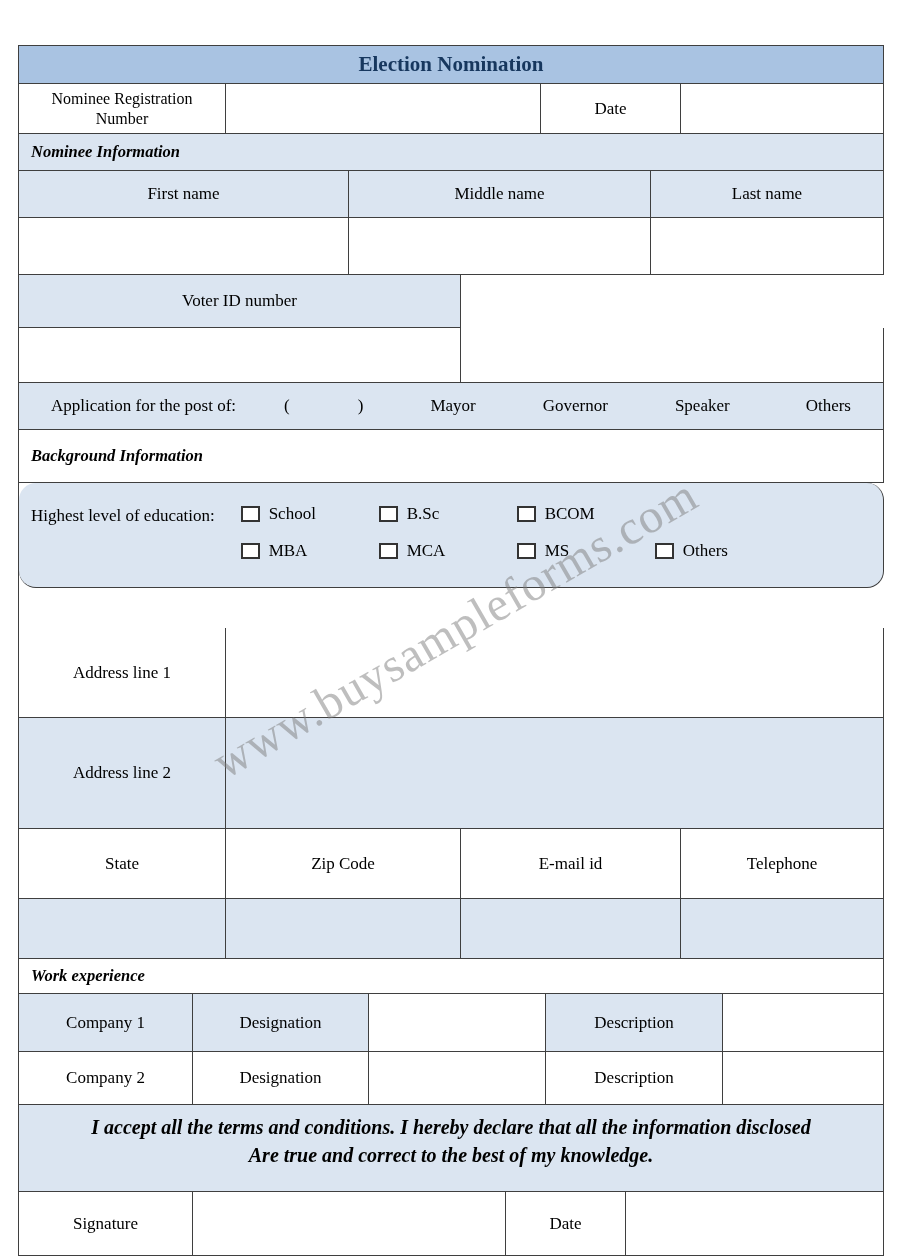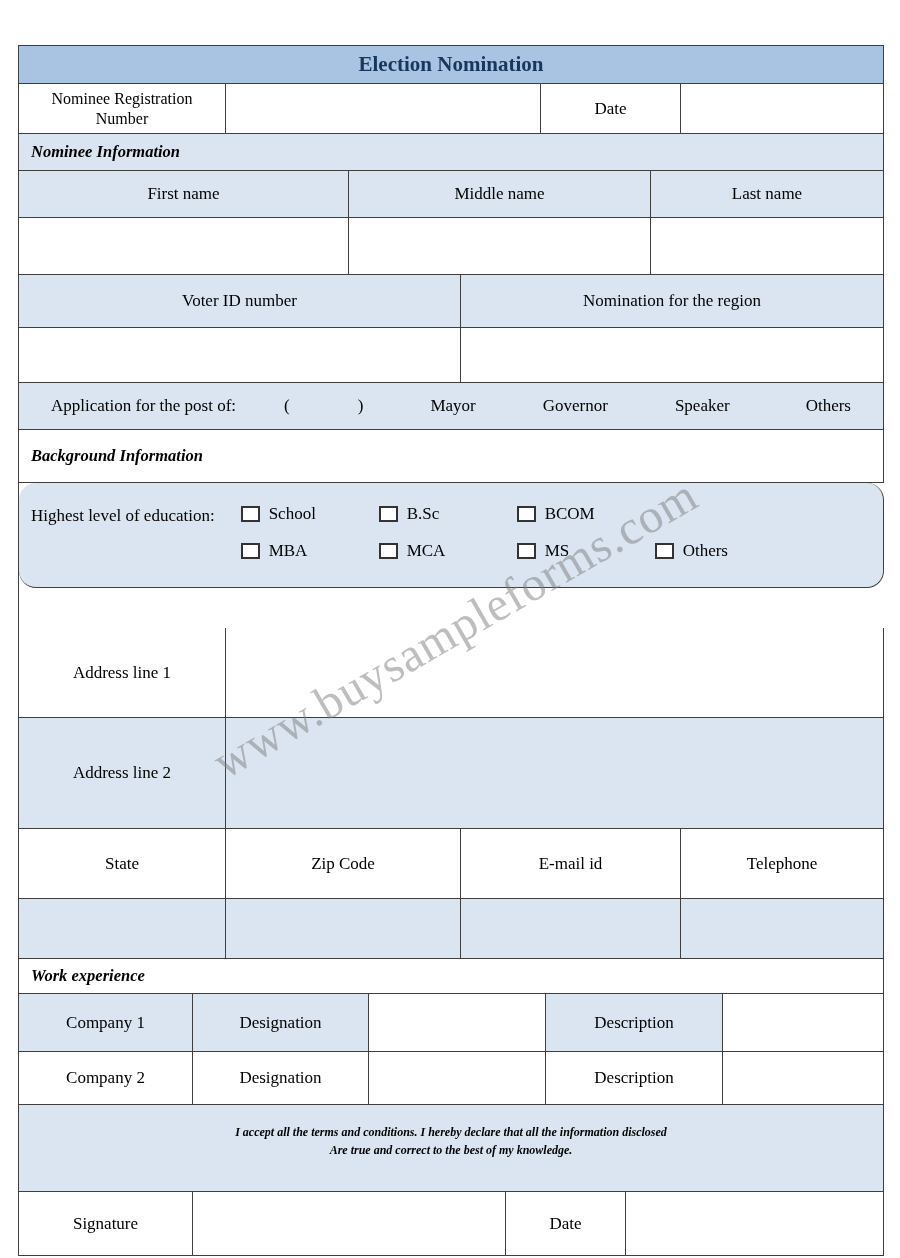--- a/index.html
+++ b/index.html
@@ -38,21 +38,21 @@
     vertical-align:middle; flex:0 0 auto;
   }
   .edu-cell { flex:1; justify-content:flex-start; align-items:flex-start; padding:20px 0 0 12px;border-radius:17px; }
   .edu-label { margin-top:2px; }
   .edu-cols { margin-left:26px; display:flex; flex-direction:column; gap:16px; }
   .edu-row { display:flex; }
   .edu-opt { display:flex; align-items:center; width:138px; }
   .app-cell { flex:1;gap:40px; }
   .app-blank { white-space:pre; margin-left:8px; }
   .app-opt { margin-left:27px; }
-  .decl-cell { flex:1; flex-direction:column; font-weight:bold; font-style:italic; font-size:12px; justify-content:center; gap:3px; padding-bottom:14px; }
+  .decl-cell { flex:1; flex-direction:column; font-weight:bold; font-style:italic; font-size:20px; justify-content:center; gap:3px; padding-bottom:14px; }
   .watermark {
     position:absolute; left:455px; top:628px;
     transform:translate(-50%,-50%) rotate(-30deg);
     font-size:48px; color:rgba(125,125,125,0.50);
     letter-spacing:1px; white-space:nowrap; z-index:5;
     pointer-events:none; font-family:"Liberation Serif", serif;
   }
 </style>
 </head>
 <body>
@@ -81,21 +81,20 @@
   </div>
 
   <div class="row" style="height:57px;">
     <div class="cell" style="flex:0 0 330px;"></div>
     <div class="cell" style="flex:0 0 302px;"></div>
     <div class="cell fill"></div>
   </div>
 
   <div class="row" style="height:53px;">
     <div class="cell blue" style="flex:0 0 442px;">Voter ID number</div>
-    <div class="cell blue fill">Nomination for the region</div>
   </div>
 
   <div class="row" style="height:55px;">
     <div class="cell" style="flex:0 0 442px;"></div>
     <div class="cell fill"></div>
   </div>
 
   <div class="row" style="height:47px;">
     <div class="cell blue app-cell">
       <span>Application for the post of:</span>

